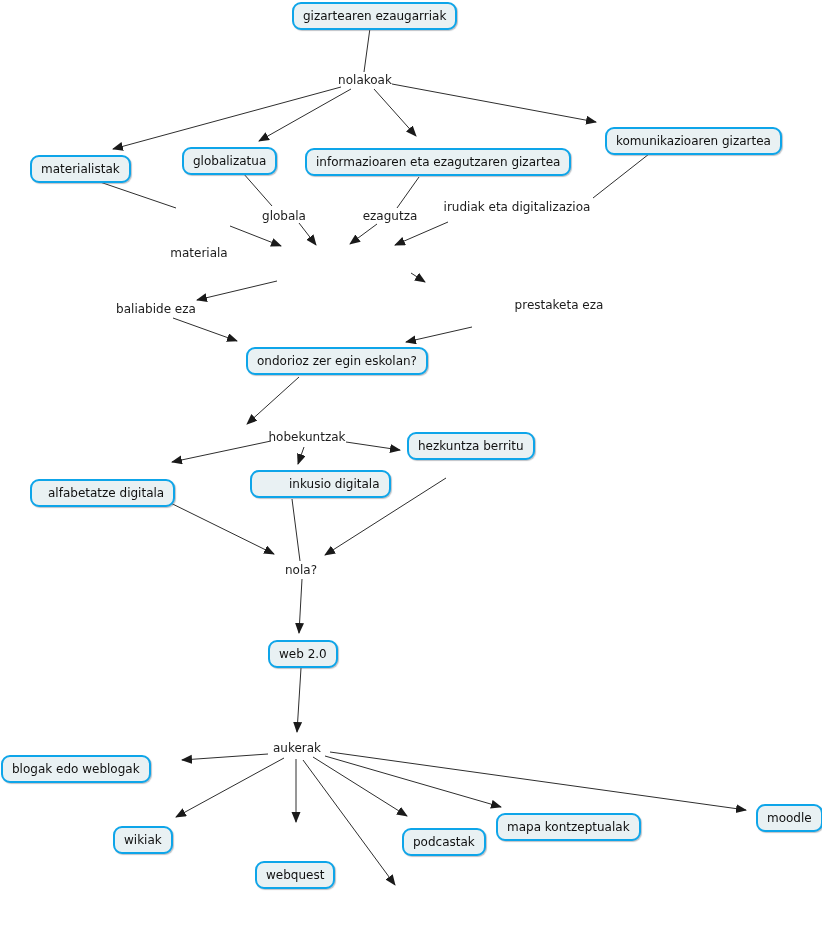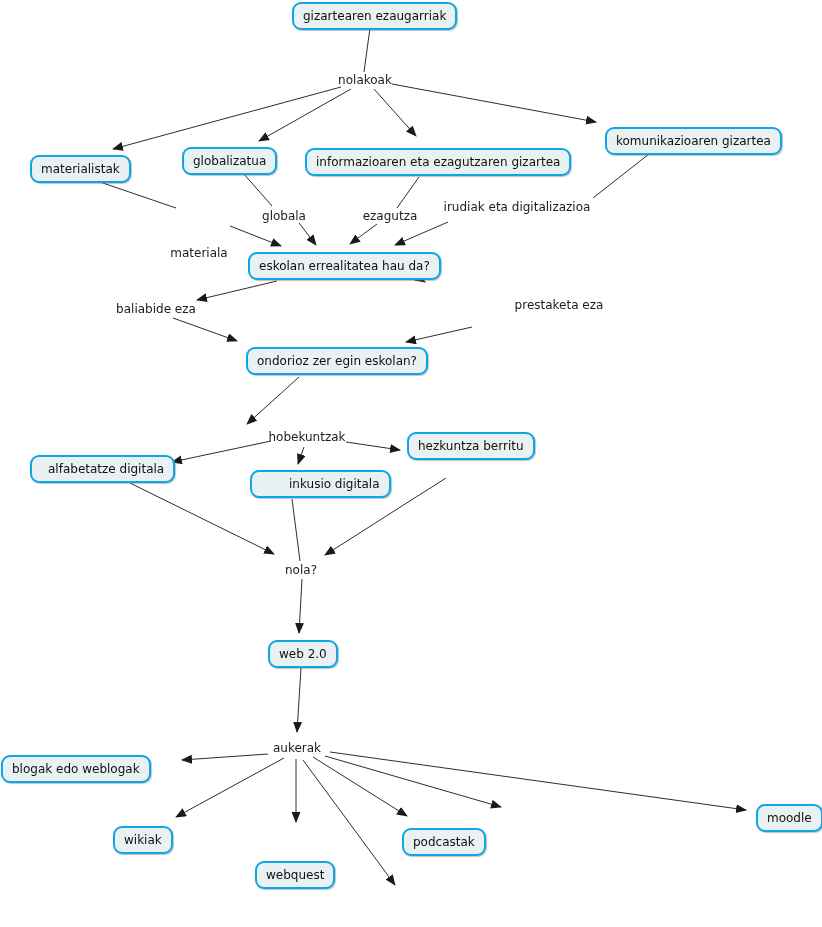--- a/index.html
+++ b/index.html
@@ -34,21 +34,21 @@
     white-space:nowrap;
   }
   
   #n0{left:292px;top:2px;}
   #n1{left:3px;top:155px;margin-left:27px;}
   #n2{left:182px;top:147px;}
   #n3{left:305px;top:148px;}
   #n4{left:605px;top:127px;}
   #n5{left:248px;top:252px;}
   #n6{left:246px;top:347px;}
-  #n7{left:30px;top:455px;padding-left:16px;}
+  #n7{left:30px;top:479px;padding-left:16px;}
   #n8{left:250px;top:470px;padding-left:37px;}
   #n9{left:407px;top:432px;}
   #n10{left:268px;top:640px;}
   #n11{left:1px;top:755px;}
   #n12{left:113px;top:826px;}
   #n13{left:255px;top:833px;margin-top:28px;}
   #n14{left:402px;top:828px;}
   #n15{left:496px;top:813px;}
   #n16{left:756px;top:804px;}
   #n17{left:295px;top:897px;}
@@ -108,30 +108,30 @@
     <line x1="313" y1="757" x2="407" y2="816" marker-end="url(#arrow)"></line>
     <line x1="325" y1="756" x2="501" y2="807" marker-end="url(#arrow)"></line>
     <line x1="330" y1="752" x2="746" y2="810" marker-end="url(#arrow)"></line>
   </svg>
 
   <div class="node" id="n0">gizartearen ezaugarriak</div>
   <div class="node" id="n1">materialistak</div>
   <div class="node" id="n2">globalizatua</div>
   <div class="node" id="n3">informazioaren eta ezagutzaren gizartea</div>
   <div class="node" id="n4">komunikazioaren gizartea</div>
-  <div class="node" id="n5">eskolan errealitatea hau da?</div>
   <div class="node" id="n6">ondorioz zer egin eskolan?</div>
   <div class="node" id="n7">alfabetatze digitala</div>
   <div class="node" id="n8">inkusio digitala</div>
   <div class="node" id="n9">hezkuntza berritu</div>
   <div class="node" id="n10">web 2.0</div>
   <div class="node" id="n11">blogak edo weblogak</div>
   <div class="node" id="n12">wikiak</div>
   <div class="node" id="n13">webquest</div>
   <div class="node" id="n14">podcastak</div>
+  <div class="node" id="n15">mapa kontzeptualak</div>
   <div class="node" id="n16">moodle</div>
 
   <div class="lbl" id="t0">nolakoak</div>
   <div class="lbl" id="t1">materiala</div>
   <div class="lbl" id="t2">globala</div>
   <div class="lbl" id="t3">ezagutza</div>
   <div class="lbl" id="t4">irudiak eta digitalizazioa</div>
   <div class="lbl" id="t5">baliabide eza</div>
   <div class="lbl" id="t6">prestaketa eza</div>
   <div class="lbl" id="t7">hobekuntzak</div>

